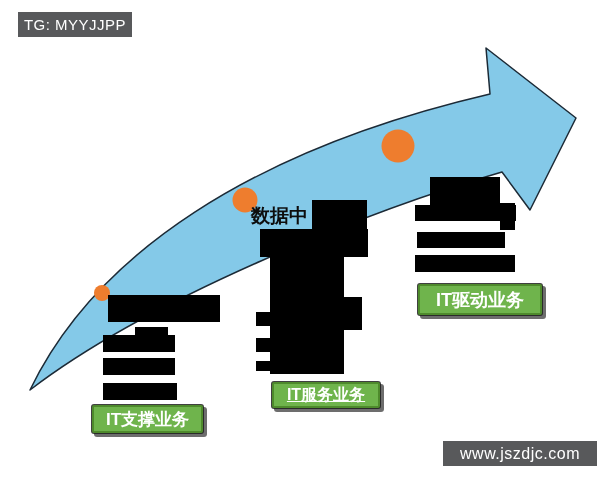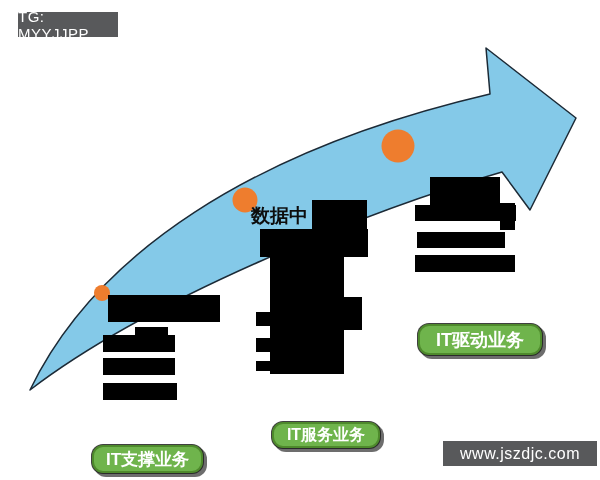--- a/index.html
+++ b/index.html
@@ -7,44 +7,43 @@
     position:relative;width:600px;height:480px;background:#fff;overflow:hidden;
     font-family:"Liberation Sans","DejaVu Sans",sans-serif;
   }
   .abs{position:absolute;}
   
   .watermark{
     background:var(--watermark-bg,#58595B);color:#fff;
     display:flex;align-items:center;justify-content:center;
     letter-spacing:0.5px;
   }
-  .wm-top{left:18px;top:12px;width:100px;height:25px;font-size:15px;}
+  .wm-top{left:18px;top:12px;width:114px;height:25px;font-size:15px;}
   .wm-bottom{left:443px;top:441px;width:154px;height:25px;font-size:16px;}
   
   svg.arrow-svg{position:absolute;left:0;top:0;}
   .arrow-body{fill:var(--arrow,#84C9E8);stroke:#1C2A36;stroke-width:1.5;stroke-linejoin:round;}
   .marker{fill:var(--marker,#EE7D2E);}
   
   .stage-label{position:absolute;font-weight:bold;color:#0d0d0d;white-space:nowrap;}
   .lbl-2{left:251px;top:203px;font-size:19px;}
   .lbl-3{left:417px;top:140px;font-size:20px;}
   
   .redact{position:absolute;background:var(--redaction,#000);}
   
   .badge{
     position:absolute;display:flex;align-items:center;justify-content:center;
     background:var(--badge-bg,#6FB44C);
     border:2px solid var(--badge-border,#4E8A2C);
-    border-radius:11px;color:#fff;font-weight:bold;font-size:17px;
+    border-radius:2px;color:#fff;font-weight:bold;font-size:17px;
     box-shadow:0 0 0 1px rgba(30,30,30,0.85), 3px 3px 0 1px rgba(30,30,30,0.65);
     white-space:nowrap;
-    margin-top:40px;
   }
   .badge-1{left:92px;top:405px;width:107px;height:24px;}
-  .badge-2{left:272px;top:382px;width:104px;height:22px;font-size:16px;}
+  .badge-2{left:272px;top:382px;width:104px;height:22px;font-size:16px;text-decoration:underline;}
   .badge-3{left:418px;top:284px;width:120px;height:27px;font-size:18px;}
 </style>
 </head>
 <body>
 
 <div class="stage">
 
   <svg class="arrow-svg" width="600" height="480" viewBox="0 0 600 480">
     <path class="arrow-body" d="M 30,390
              C 95,255 250,150 490,94

